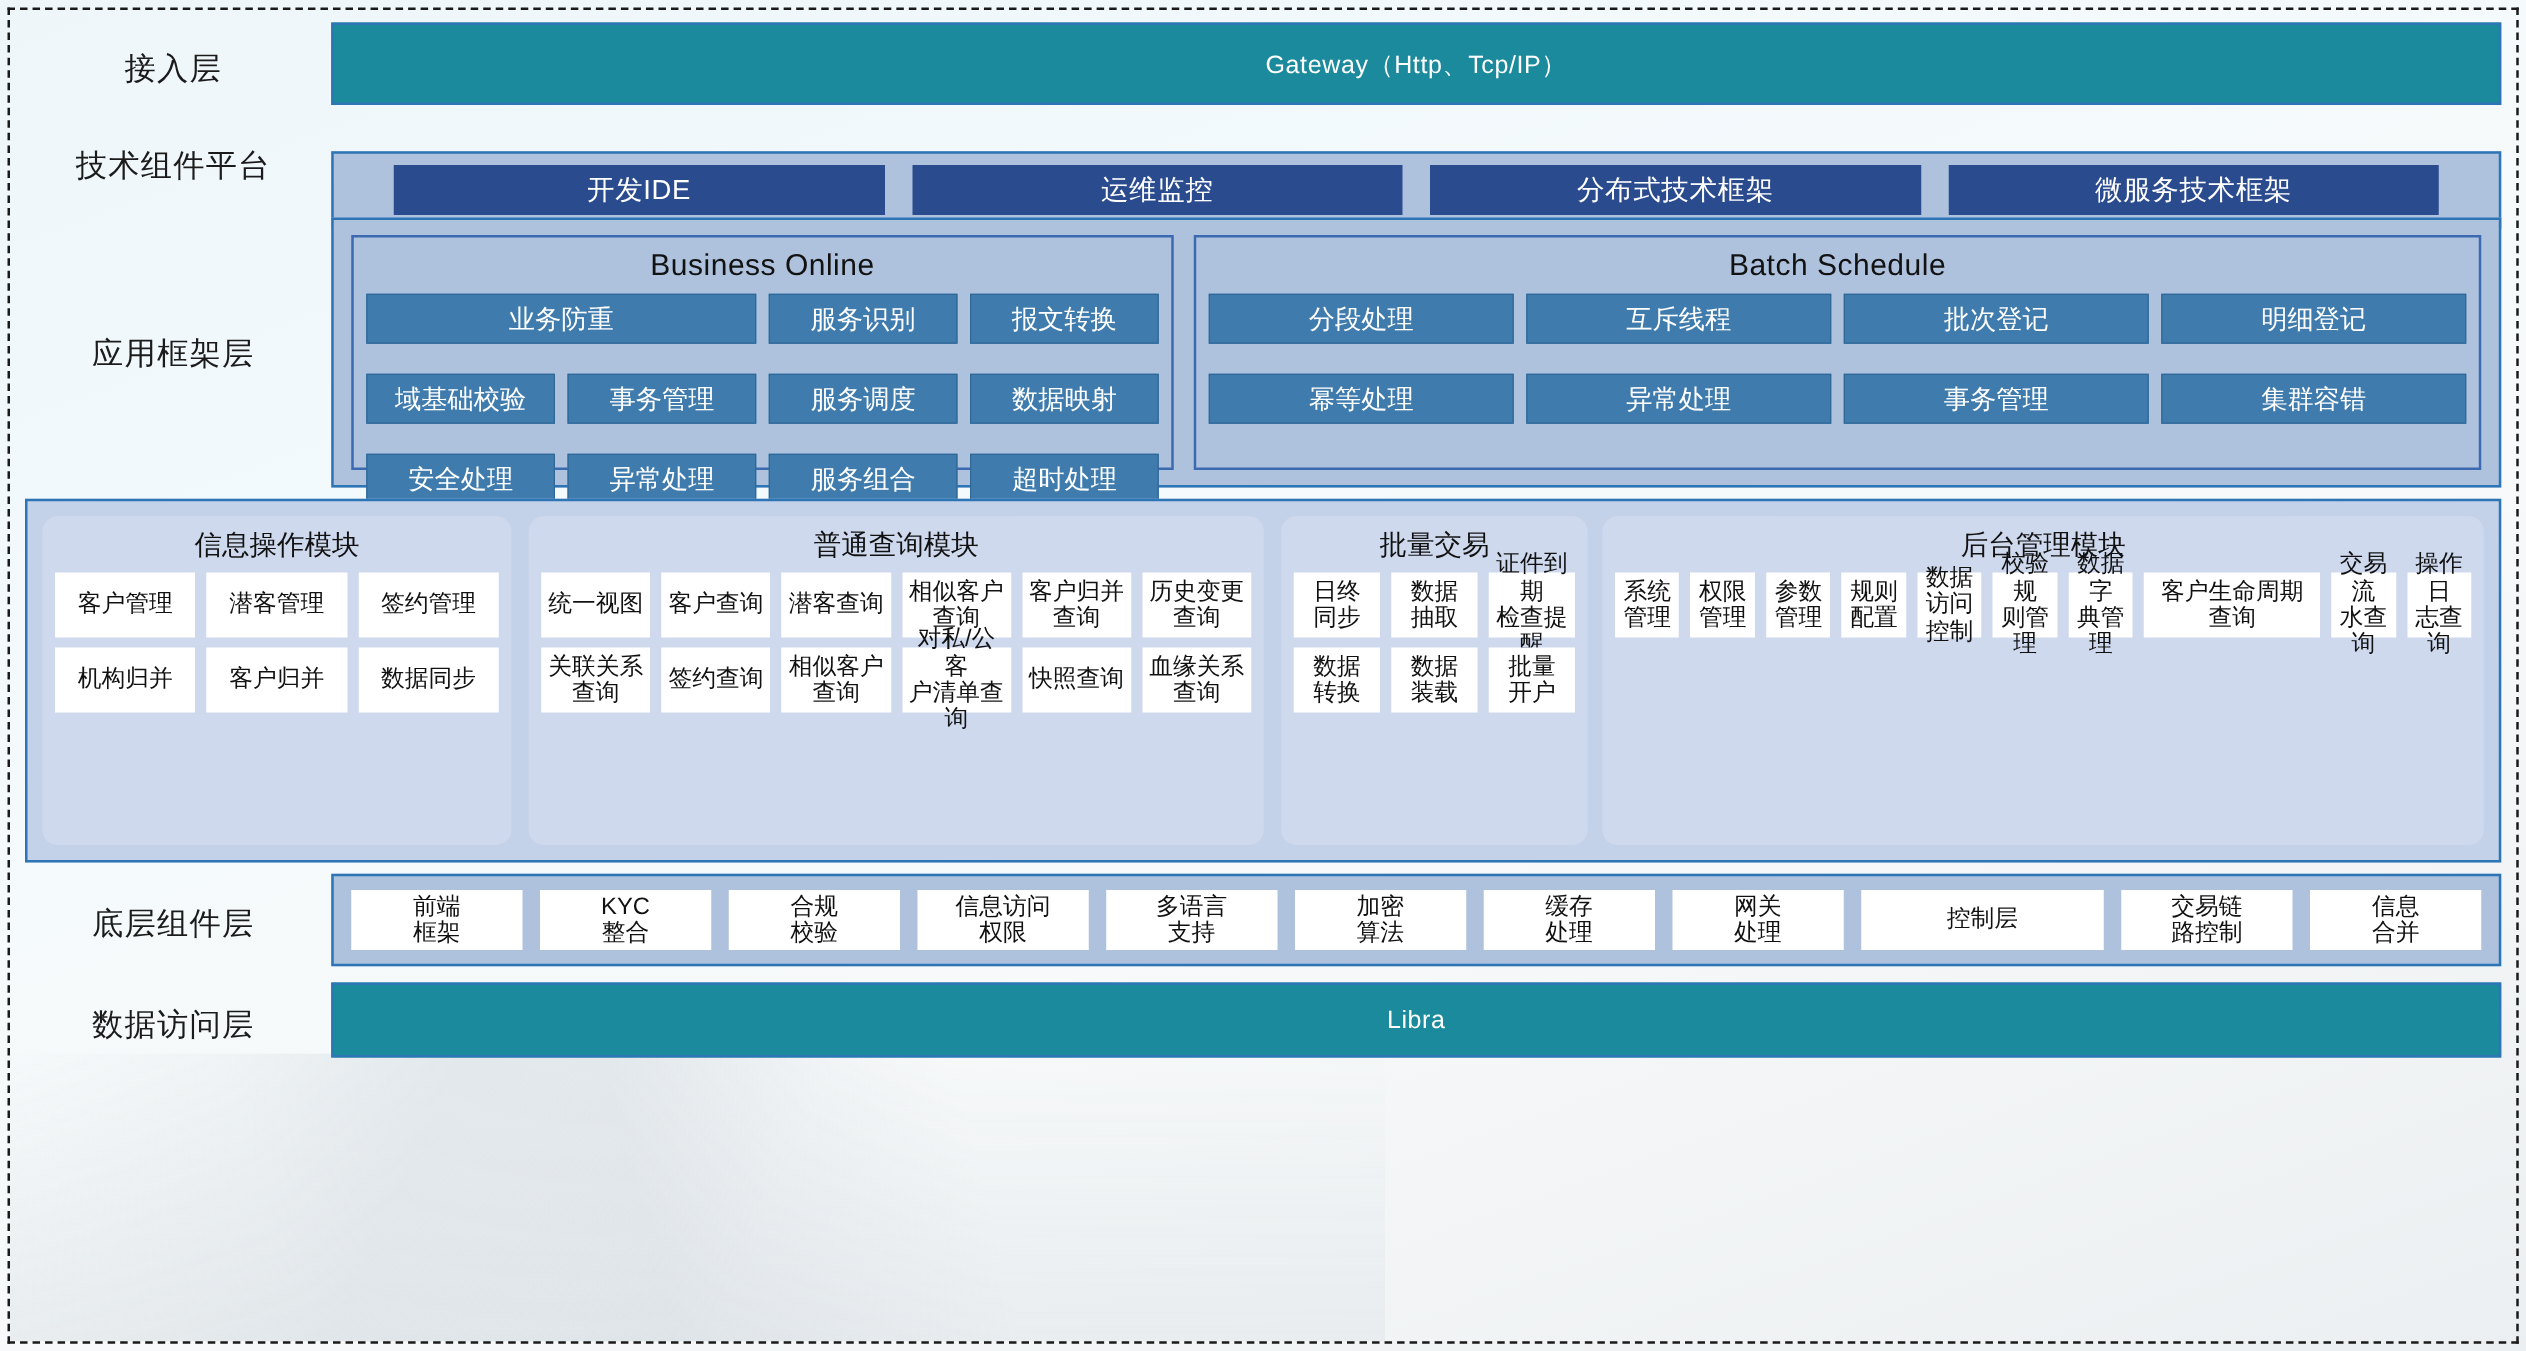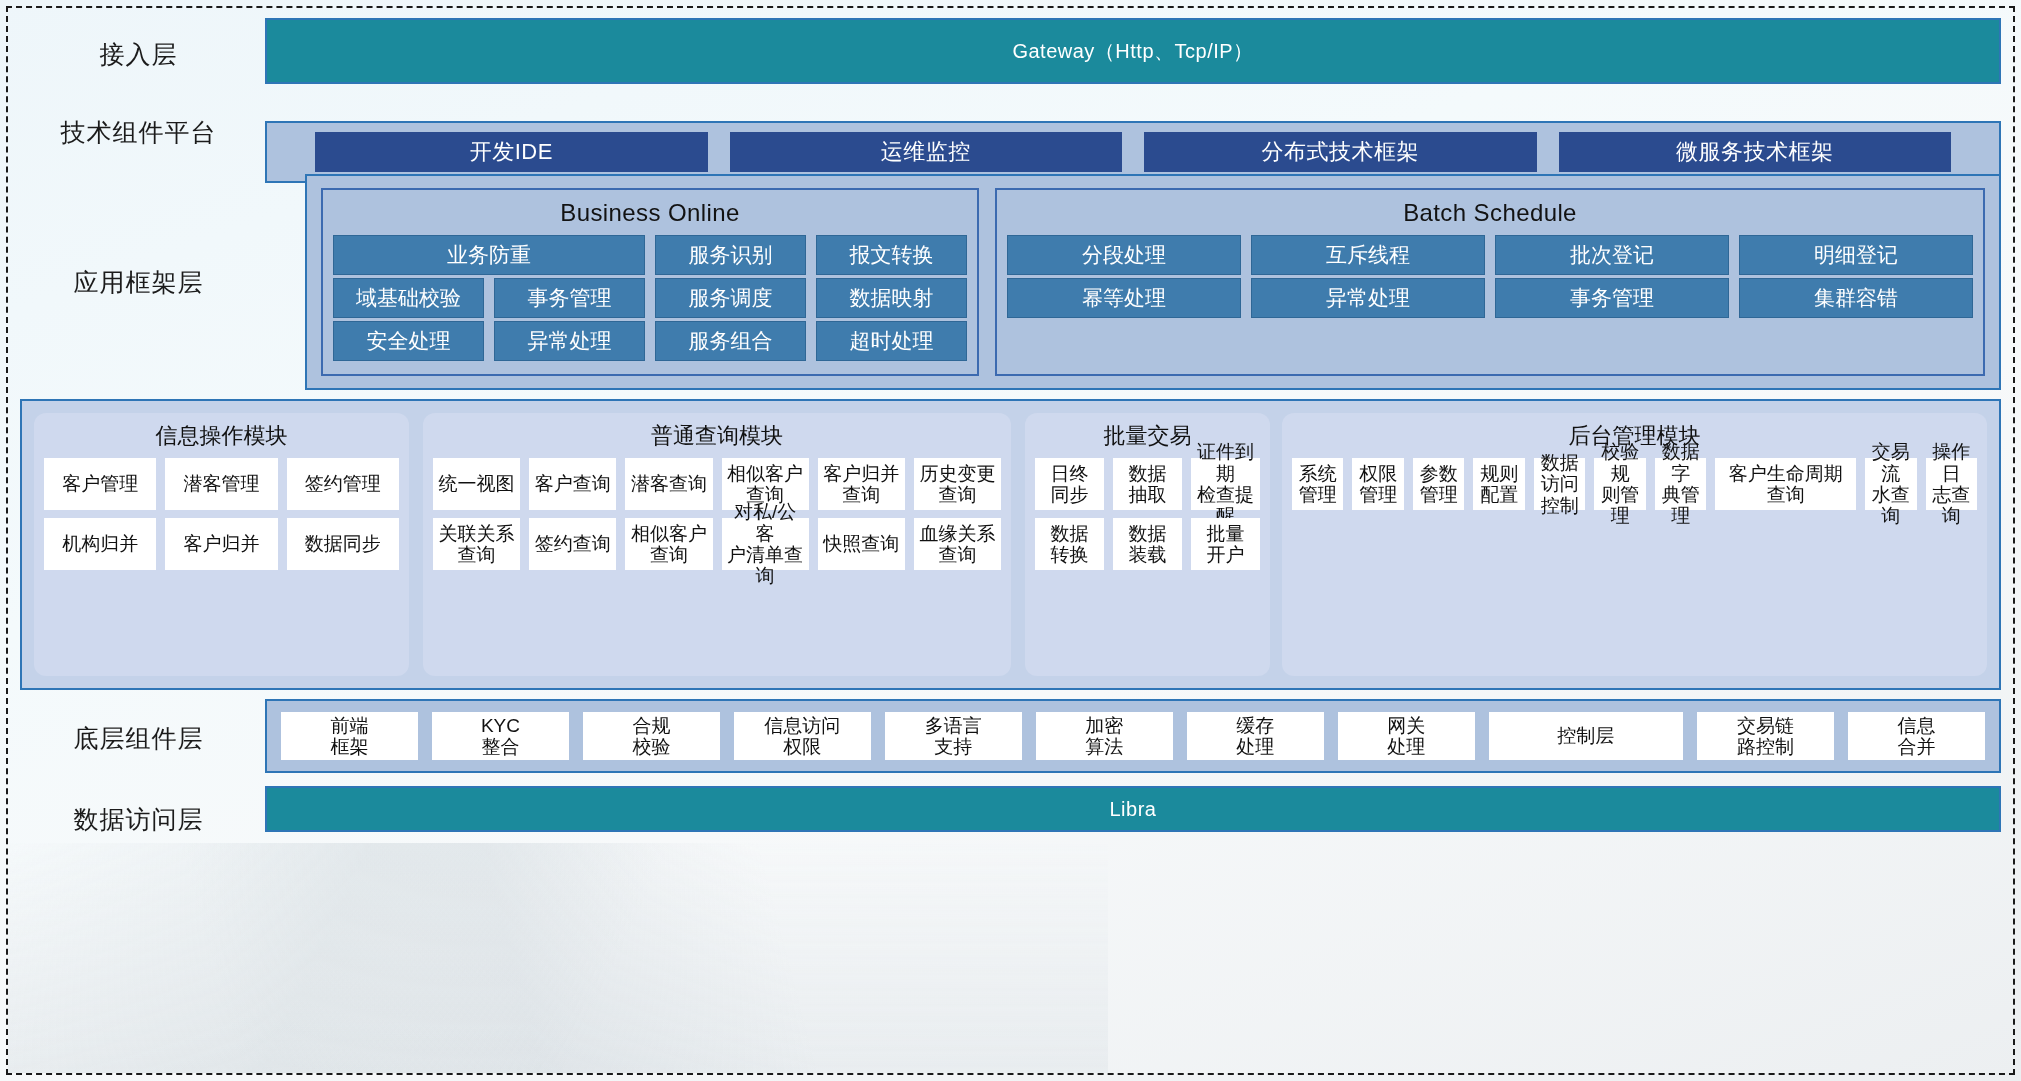--- a/index.html
+++ b/index.html
@@ -74,21 +74,21 @@
     background: #1b8a9c;
     border: 2px solid #2e75b6;
     color: #ffffff;
     font-size: 20px;
     display: flex;
     align-items: center;
     justify-content: center;
     letter-spacing: .5px;
   }
   .teal-bar.gateway { height: 66px; }
-  .teal-bar.libra   { height: 46px; }
+  .teal-bar.libra   { height: 60px; }
 
   
   .tech-band {
     flex: 1;
     background: #aec2de;
     border: 2px solid #2e75b6;
     display: flex;
     align-items: center;
     justify-content: space-between;
     gap: 22px;
@@ -109,39 +109,38 @@
   }
 
   
   .appframe-band {
     flex: 1;
     background: #aec2de;
     border: 2px solid #2e75b6;
     display: flex;
     gap: 16px;
     padding: 12px 14px;
-    margin-left: 40px;
   }
   .frame-group {
     background: #aec2de;
     border: 2px solid #3c6ab0;
     padding: 6px 10px 10px 10px;
     display: flex;
     flex-direction: column;
   }
   .frame-group.online { flex: 0 0 658px; }
   .frame-group.batch  { flex: 1; }
   .group-title {
     text-align: center;
     font-size: 24px;
     color: #121212;
     margin: 3px 0 8px 0;
     letter-spacing: .4px;
   }
-  .frame-rows { display: flex; flex-direction: column; gap: 3px; }
+  .frame-rows { display: flex; flex-direction: column; gap: 24px; }
   .frame-row  { display: flex; gap: 10px; }
   .fr-cell {
     background: #3f7cad;
     border: 1px solid #2f6796;
     color: #ffffff;
     font-size: 21px;
     height: 40px;
     display: flex;
     align-items: center;
     justify-content: center;

